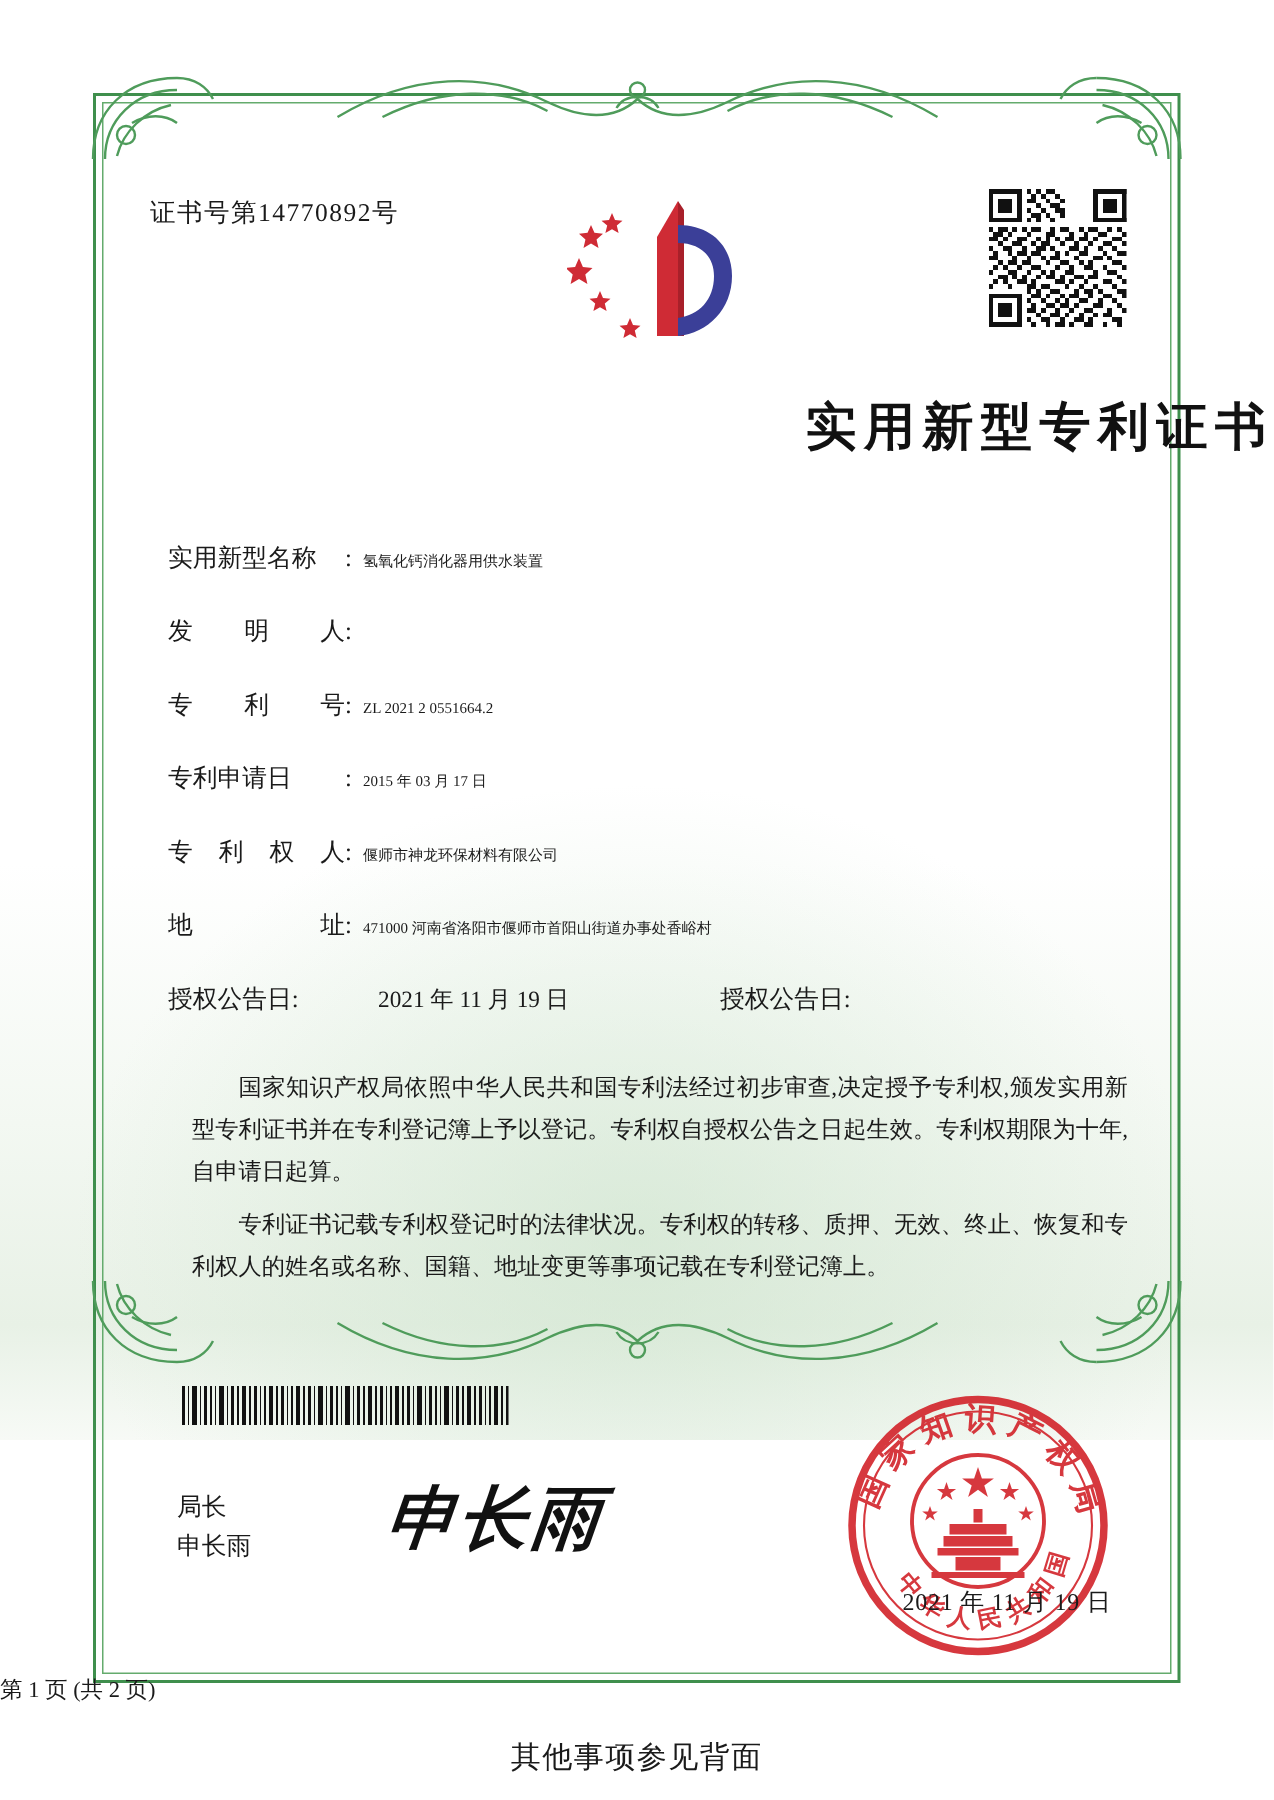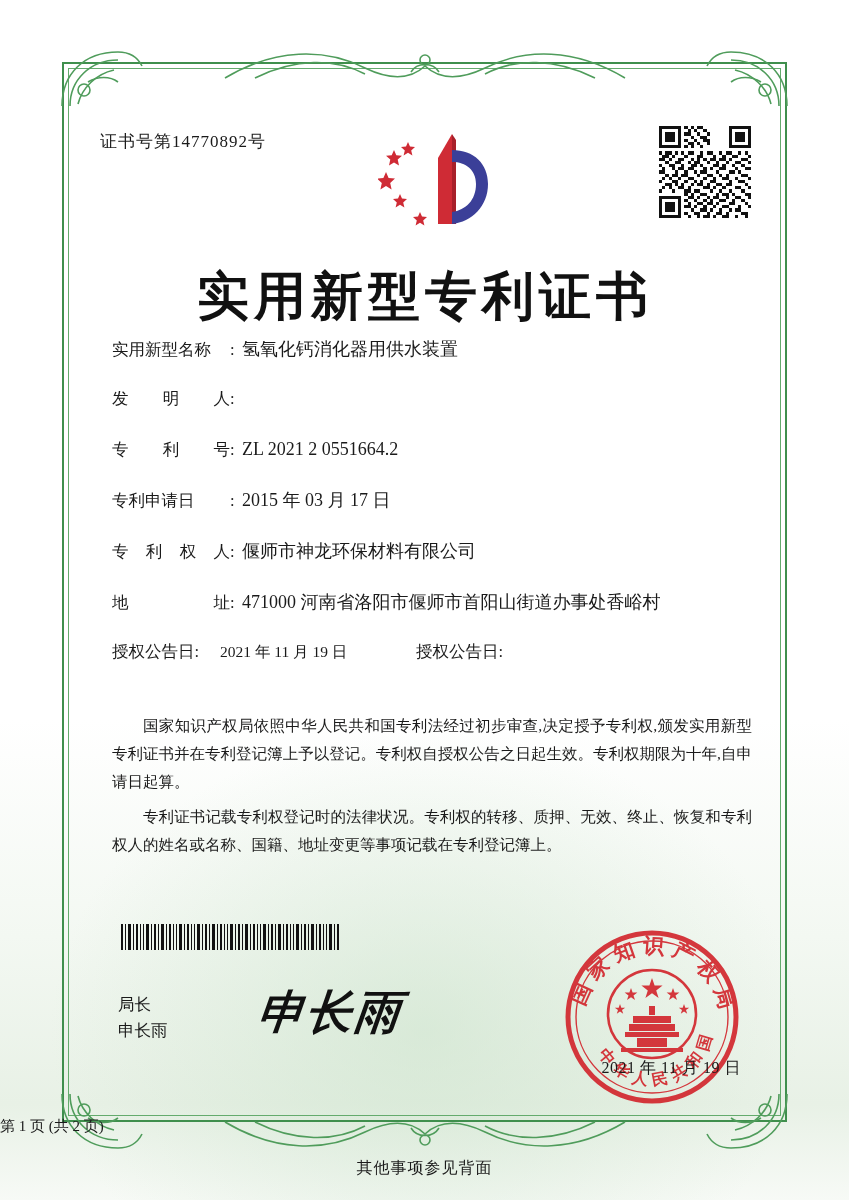--- a/index.html
+++ b/index.html
@@ -13,21 +13,21 @@
     font-family: "Liberation Serif", "DejaVu Serif", serif;
     color: #1a1a1a;
     position: relative;
     overflow: hidden;
   }
 
   .certificate {
     position: absolute;
     left: 0; top: 0;
     width: 849px;
-    height: 1200px;
+    height: 960px;
     background:
       radial-gradient(ellipse 520px 420px at 50% 86%, rgba(200,225,200,0.55) 0%, rgba(200,225,200,0.0) 72%),
       linear-gradient(to bottom, #ffffff 0%, #ffffff 60%, #f3f8f2 78%, #e8f1e6 92%, #f7faf6 100%);
   }
 
   
   .border-outer {
     position: absolute;
     left: 62px; top: 62px;
     width: 725px;
@@ -98,33 +98,33 @@
     top: 126px;
     width: 92px;
     height: 92px;
   }
 
   
   .main-title {
     position: absolute;
     left: 1px; right: 0;
     top: 262px;
-    text-align: center;
-    font-size: 52px;
+    text-align: right;
+    font-size: 34px;
     font-weight: bold;
     letter-spacing: 5px;
     font-family: "DejaVu Serif", "Liberation Serif", serif;
     color: #111111;
   }
 
   
   .fields {
     position: absolute;
     left: 112px;
-    top: 336px;
+    top: 360px;
     width: 640px;
     font-size: 16.5px;
     line-height: 1.45;
   }
   .field-row {
     display: flex;
     align-items: baseline;
     margin-bottom: 25px;
     white-space: nowrap;
   }
@@ -134,46 +134,47 @@
     letter-spacing: 0px;
   }
   .field-label.spread {
     display: flex;
     justify-content: space-between;
   }
   .field-label.spread span { display: inline-block; }
   .field-colon { width: 12px; flex: 0 0 12px; }
   .field-value {
     flex: 1 1 auto;
-    font-size: 18px;
+    font-size: 10px;
   }
 
   .row-dual {
     display: flex;
     align-items: baseline;
     margin-bottom: 18px;
     white-space: nowrap;
+    gap: 32px;
   }
   .dual-left-label { width: 108px; flex: 0 0 108px; }
   .dual-left-value { flex: 0 0 196px; font-size: 15.5px; }
   .dual-right-label { flex: 0 0 124px; }
   .dual-right-value { flex: 1 1 auto; font-size: 15.5px; }
 
   
   .paragraphs {
     position: absolute;
     left: 112px;
     top: 712px;
     width: 640px;
     font-size: 15.5px;
     line-height: 1.82;
     text-align: justify;
   }
   .paragraphs p {
-    margin: 0 0 6px 0;
+    margin: 0 0 6px 16px;
     text-indent: 2em;
   }
 
   
   .barcode {
     position: absolute;
     left: 121px;
     top: 924px;
     width: 218px;
     height: 26px;
@@ -222,21 +223,21 @@
     left: 0; right: 0;
     top: 1117px;
     text-align: left;
     font-size: 15px;
   }
   .back-note {
     position: absolute;
     left: 0; right: 0;
     top: 1158px;
     text-align: center;
-    font-size: 16px;
+    font-size: 20px;
     letter-spacing: 1px;
   }
 </style>
 </head>
 <body>
 
 <div class="certificate">
 
   <div class="border-outer"></div>
   <div class="border-inner"></div>

